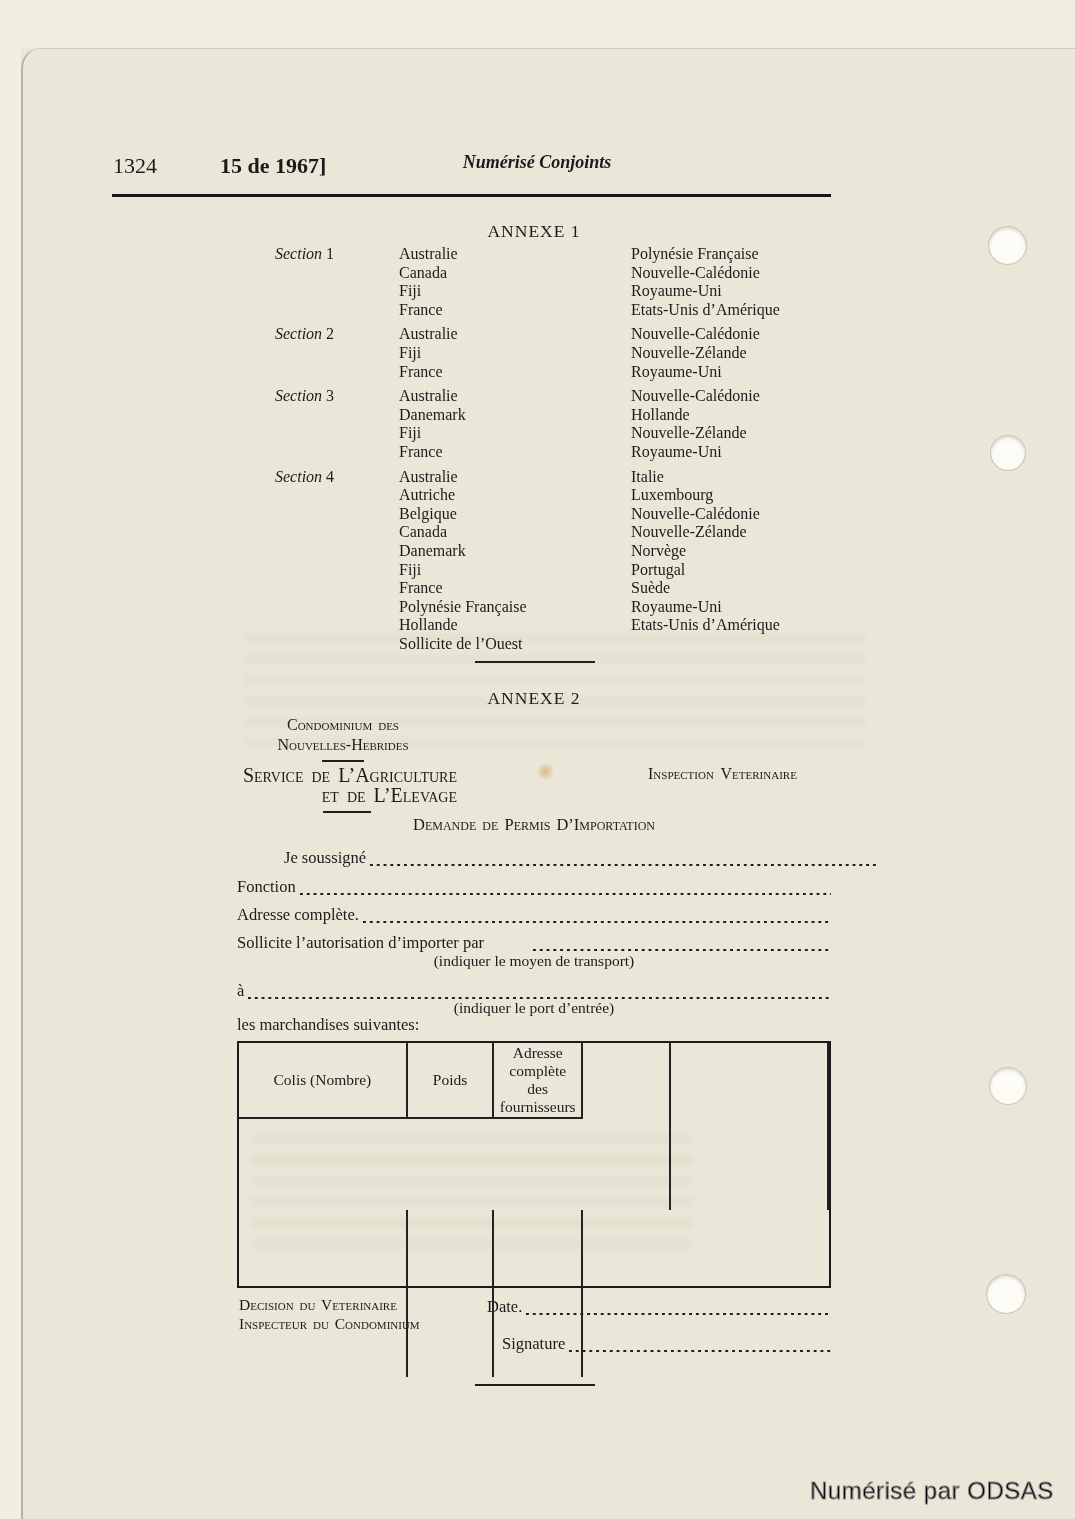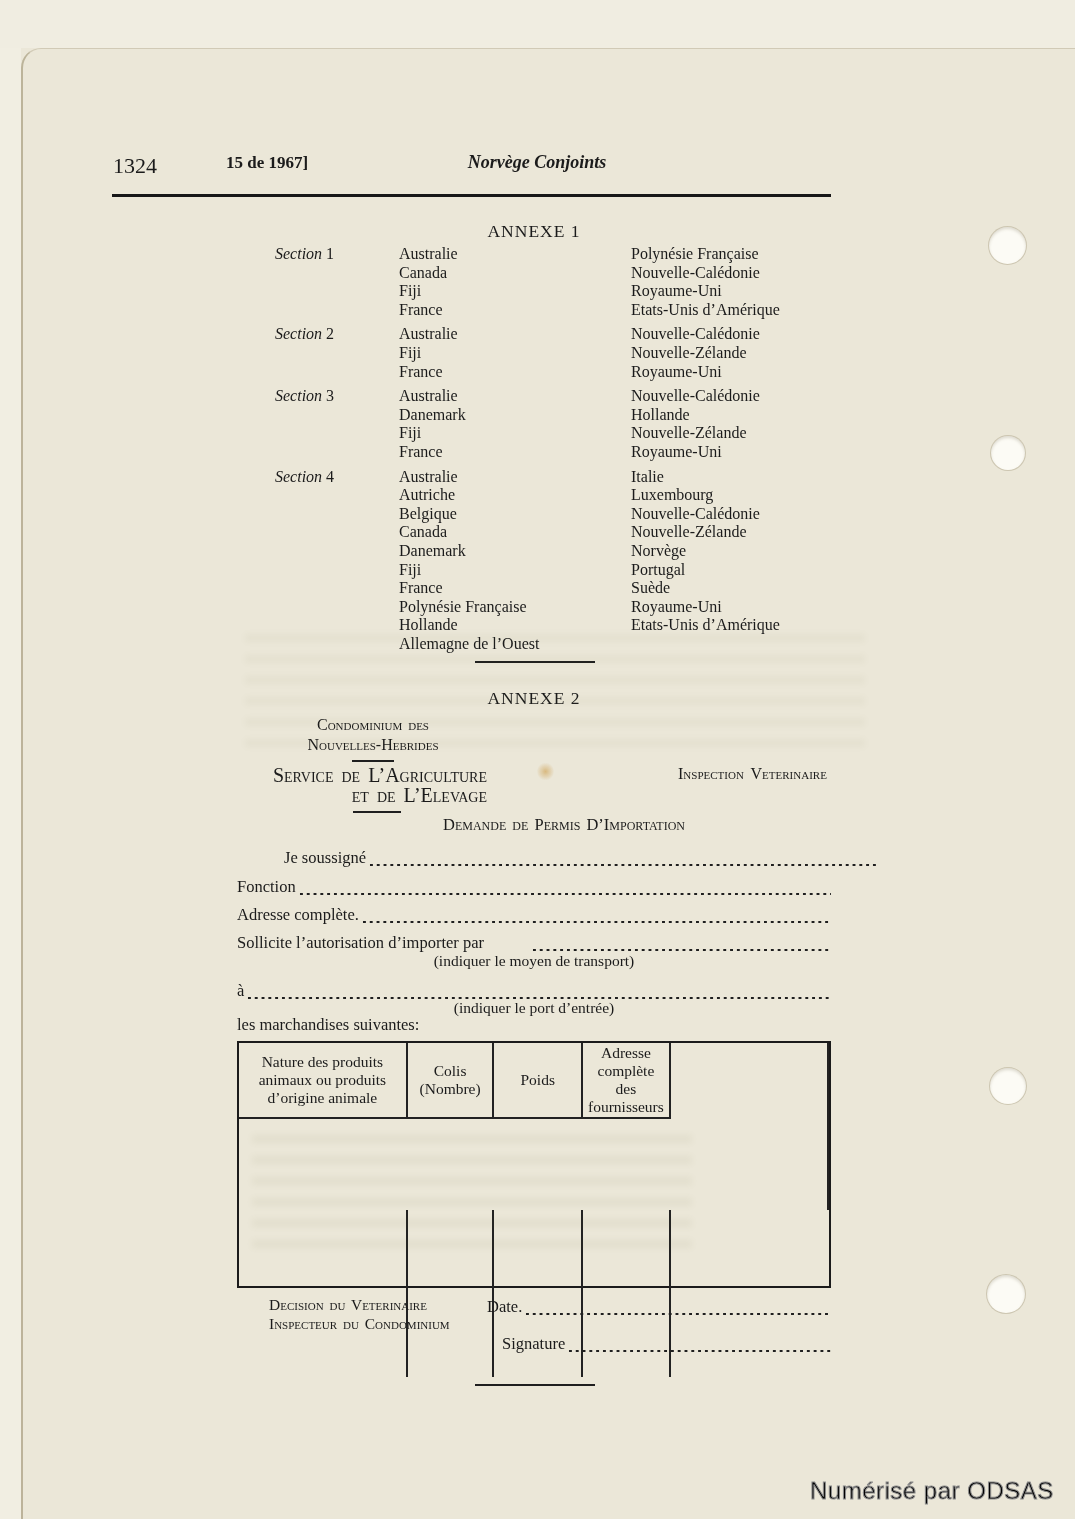--- a/index.html
+++ b/index.html
@@ -15,37 +15,37 @@
   .edge-top-strip{left:0;top:0;width:100%;height:48px;background:#f0ede1;}
   .page-edge{
     left:21px;top:48px;width:1054px;height:1471px;
     border-left:2px solid rgba(150,138,105,.55);
     border-top:1px solid rgba(150,138,105,.30);
     border-top-left-radius:20px;
     pointer-events:none;
   }
   
   .pg-num{left:113px;top:153px;font-size:22px;}
-  .issue{left:226px;top:153px;font-size:17px;font-weight:bold;}
+  .issue{left:220px;top:153px;font-size:22px;font-weight:bold;}
   .running-title{left:417px;top:152px;width:240px;text-align:center;
     font-size:18px;font-weight:bold;font-style:italic;}
   .header-rule{left:112px;top:194px;width:719px;height:3px;background:#171717;}
   
   .annexe-title{left:237px;width:594px;text-align:center;font-size:17.5px;letter-spacing:1px;}
   .t1{top:221px;} .t2{top:688px;}
   
   .sections{left:275px;top:245px;width:560px;font-size:16px;line-height:18.6px;}
   .section-row{display:grid;grid-template-columns:124px 232px auto;margin-bottom:6px;}
   .section-label i{}
   
   .divider{background:#1f1f1f;height:2px;}
   .d1{left:475px;top:661px;width:120px;}
   .d-bottom{left:475px;top:1384px;width:120px;}
   
-  .sc{font-variant:small-caps;margin-left:30px;}
+  .sc{font-variant:small-caps;}
   .org-block{left:237px;top:715px;width:212px;text-align:center;font-size:16px;line-height:20px;word-spacing:2px;}
   .org-divider{width:42px;height:2px;background:#1f1f1f;margin:5px auto 0;}
   .service-block{left:237px;top:765px;width:220px;text-align:right;font-size:20px;line-height:20px;word-spacing:3px;}
   .service-divider{width:48px;height:2px;background:#1f1f1f;margin:6px auto 0;}
   .inspection{left:648px;top:765px;font-size:16px;word-spacing:3px;}
   .form-title{left:237px;top:815px;width:594px;text-align:center;font-size:16.5px;word-spacing:2px;}
   .formrow{position:absolute;left:237px;width:594px;display:flex;align-items:flex-end;font-size:16.5px;}
   .dots{flex:1;height:17px;margin-left:3px;
     background-image:radial-gradient(circle at 2.4px 2px, #1f1f1f 1.15px, transparent 1.5px);
     background-size:6.8px 5px;background-repeat:repeat-x;background-position:left bottom;}
@@ -85,21 +85,21 @@
 </style>
 </head>
 <body>
 
 <div class="abs edge-left-strip"></div>
 <div class="abs edge-top-strip"></div>
 <div class="abs page-edge"></div>
 
 <span class="abs pg-num">1324</span>
 <span class="abs issue">15 de 1967]</span>
-<span class="abs running-title">Norvège Conjoints</span>
+<span class="abs running-title">Numérisé Conjoints</span>
 <div class="abs header-rule"></div>
 
 <div class="abs annexe-title t1">ANNEXE 1</div>
 
 <div class="abs sections">
   <div class="section-row">
     <div class="section-label"><i>Section</i> <span>1</span></div>
     <div>
         <div>Australie</div>
         <div>Canada</div>
@@ -146,21 +146,21 @@
     <div>
         <div>Australie</div>
         <div>Autriche</div>
         <div>Belgique</div>
         <div>Canada</div>
         <div>Danemark</div>
         <div>Fiji</div>
         <div>France</div>
         <div>Polynésie Française</div>
         <div>Hollande</div>
-        <div>Allemagne de l’Ouest</div>
+        <div>Sollicite de l’Ouest</div>
       </div>
     <div>
         <div>Italie</div>
         <div>Luxembourg</div>
         <div>Nouvelle-Calédonie</div>
         <div>Nouvelle-Zélande</div>
         <div>Norvège</div>
         <div>Portugal</div>
         <div>Suède</div>
         <div>Royaume-Uni</div>
@@ -207,21 +207,20 @@
 </div>
 <div class="abs caption c1">(indiquer le moyen de transport)</div>
 <div class="formrow r5">
   <span>à</span>
   <span class="dots"></span>
 </div>
 <div class="abs caption c2">(indiquer le port d’entrée)</div>
 <div class="abs goods-label">les marchandises suivantes:</div>
 
 <div class="abs ptable">
-  <div class="th">Nature des produits animaux ou produits d’origine animale</div>
   <div class="th">Colis (Nombre)</div>
   <div class="th">Poids</div>
   <div class="th">Adresse complète des fournisseurs</div>
   <div class="td"></div>
   <div class="td"></div>
   <div class="td"></div>
   <div class="td"></div>
   <div class="td"></div>
 </div>
 

